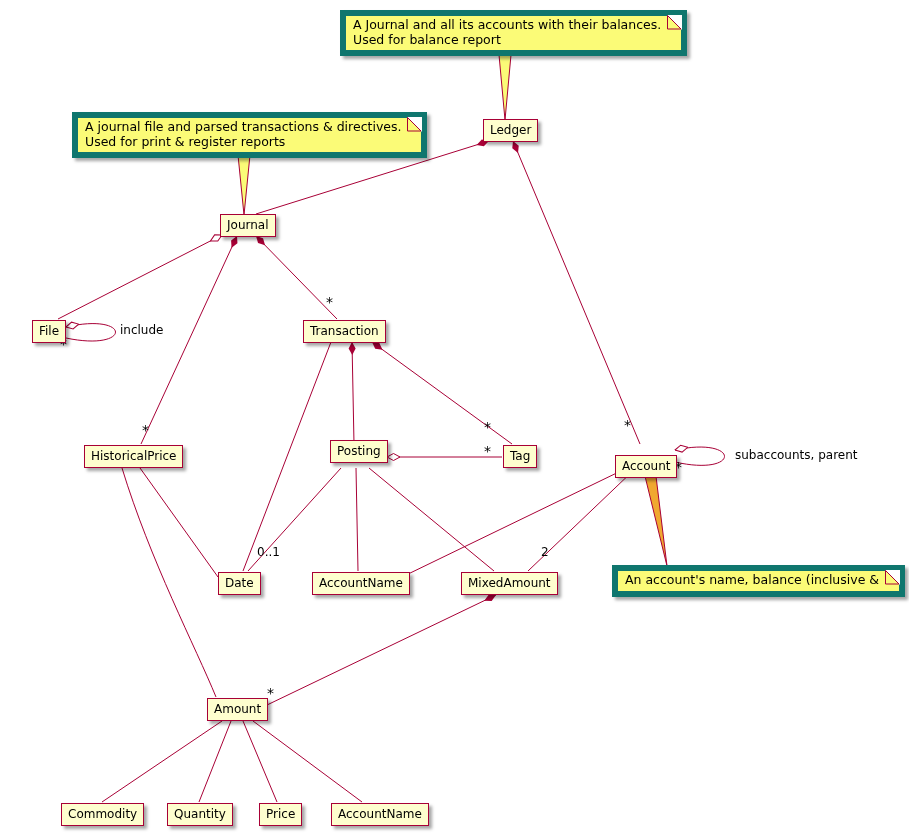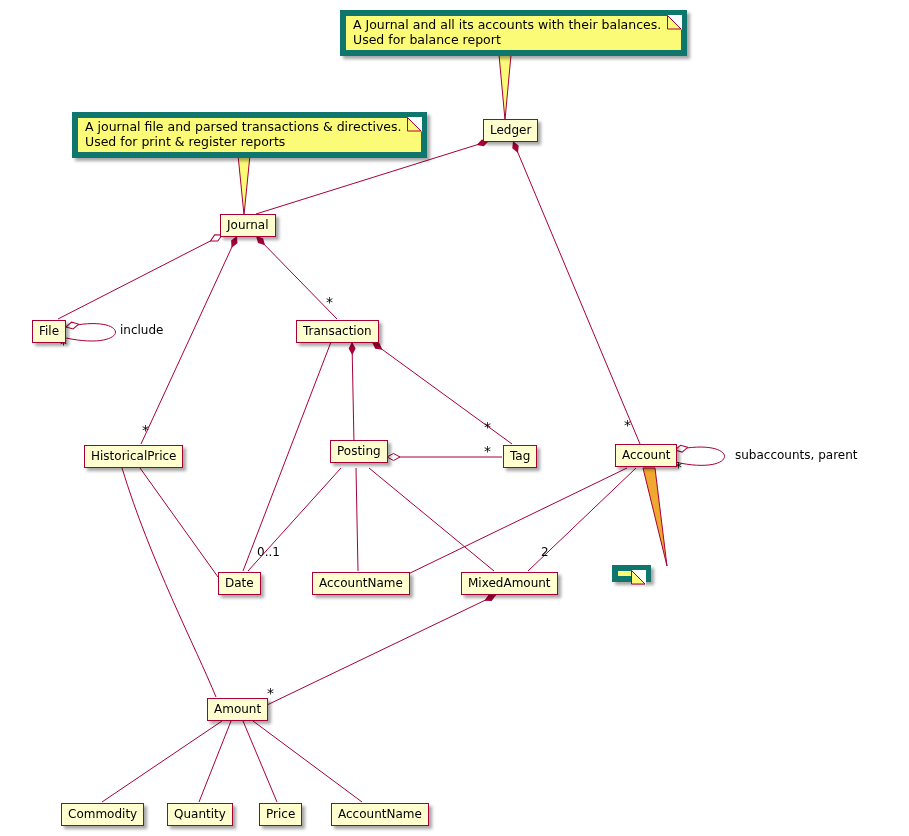--- a/index.html
+++ b/index.html
@@ -70,25 +70,25 @@
       <path d="M243,721 L277,802"></path>
       <path d="M253,721 L362,802"></path>
       <path d="M66,327 C132,312 132,352 66,338" marker-start="url(#dOpen)"></path>
       <path d="M675,450 C741,436 741,477 675,462" marker-start="url(#dOpen)"></path>
     </g>
   </svg>
 
   <div class="uml-class" style="left:483px;top:119px">Ledger</div>
   <div class="uml-class" style="left:220px;top:214px">Journal</div>
   <div class="uml-class" style="left:32px;top:320px">File</div>
-  <div class="uml-class" style="left:296px;top:320px">Transaction</div>
+  <div class="uml-class" style="left:303px;top:320px">Transaction</div>
   <div class="uml-class" style="left:84px;top:445px">HistoricalPrice</div>
   <div class="uml-class" style="left:330px;top:440px">Posting</div>
   <div class="uml-class" style="left:503px;top:445px">Tag</div>
-  <div class="uml-class" style="left:615px;top:444px">Account</div>
+  <div class="uml-class" style="left:615px;top:455px">Account</div>
   <div class="uml-class" style="left:218px;top:572px">Date</div>
   <div class="uml-class" style="left:312px;top:572px">AccountName</div>
   <div class="uml-class" style="left:461px;top:572px">MixedAmount</div>
   <div class="uml-class" style="left:207px;top:698px">Amount</div>
   <div class="uml-class" style="left:61px;top:803px">Commodity</div>
   <div class="uml-class" style="left:167px;top:803px">Quantity</div>
   <div class="uml-class" style="left:259px;top:803px">Price</div>
   <div class="uml-class" style="left:331px;top:803px">AccountName</div>
 
   <span class="mult star" style="left:60px;top:338px">*</span>
@@ -120,15 +120,16 @@
     </svg>
     <div>A journal file and parsed transactions &amp; directives.</div>
     <div>Used for print &amp; register reports</div>
   </div>
 
   <div class="note" style="left:612px;top:565px">
     <svg class="fold" width="15" height="15" viewBox="0 0 15 15">
       <path d="M0,0 L15,0 L15,15 Z" fill="#ffffff"></path>
       <path d="M0.5,0.5 L0.5,14 L14,14 Z" fill="#FBFB77" stroke="#A80036" stroke-width="1"></path>
     </svg>
+    <div>An account's name, balance (inclusive &amp;</div>
   </div>
 
 </div>
 
 </body></html>

